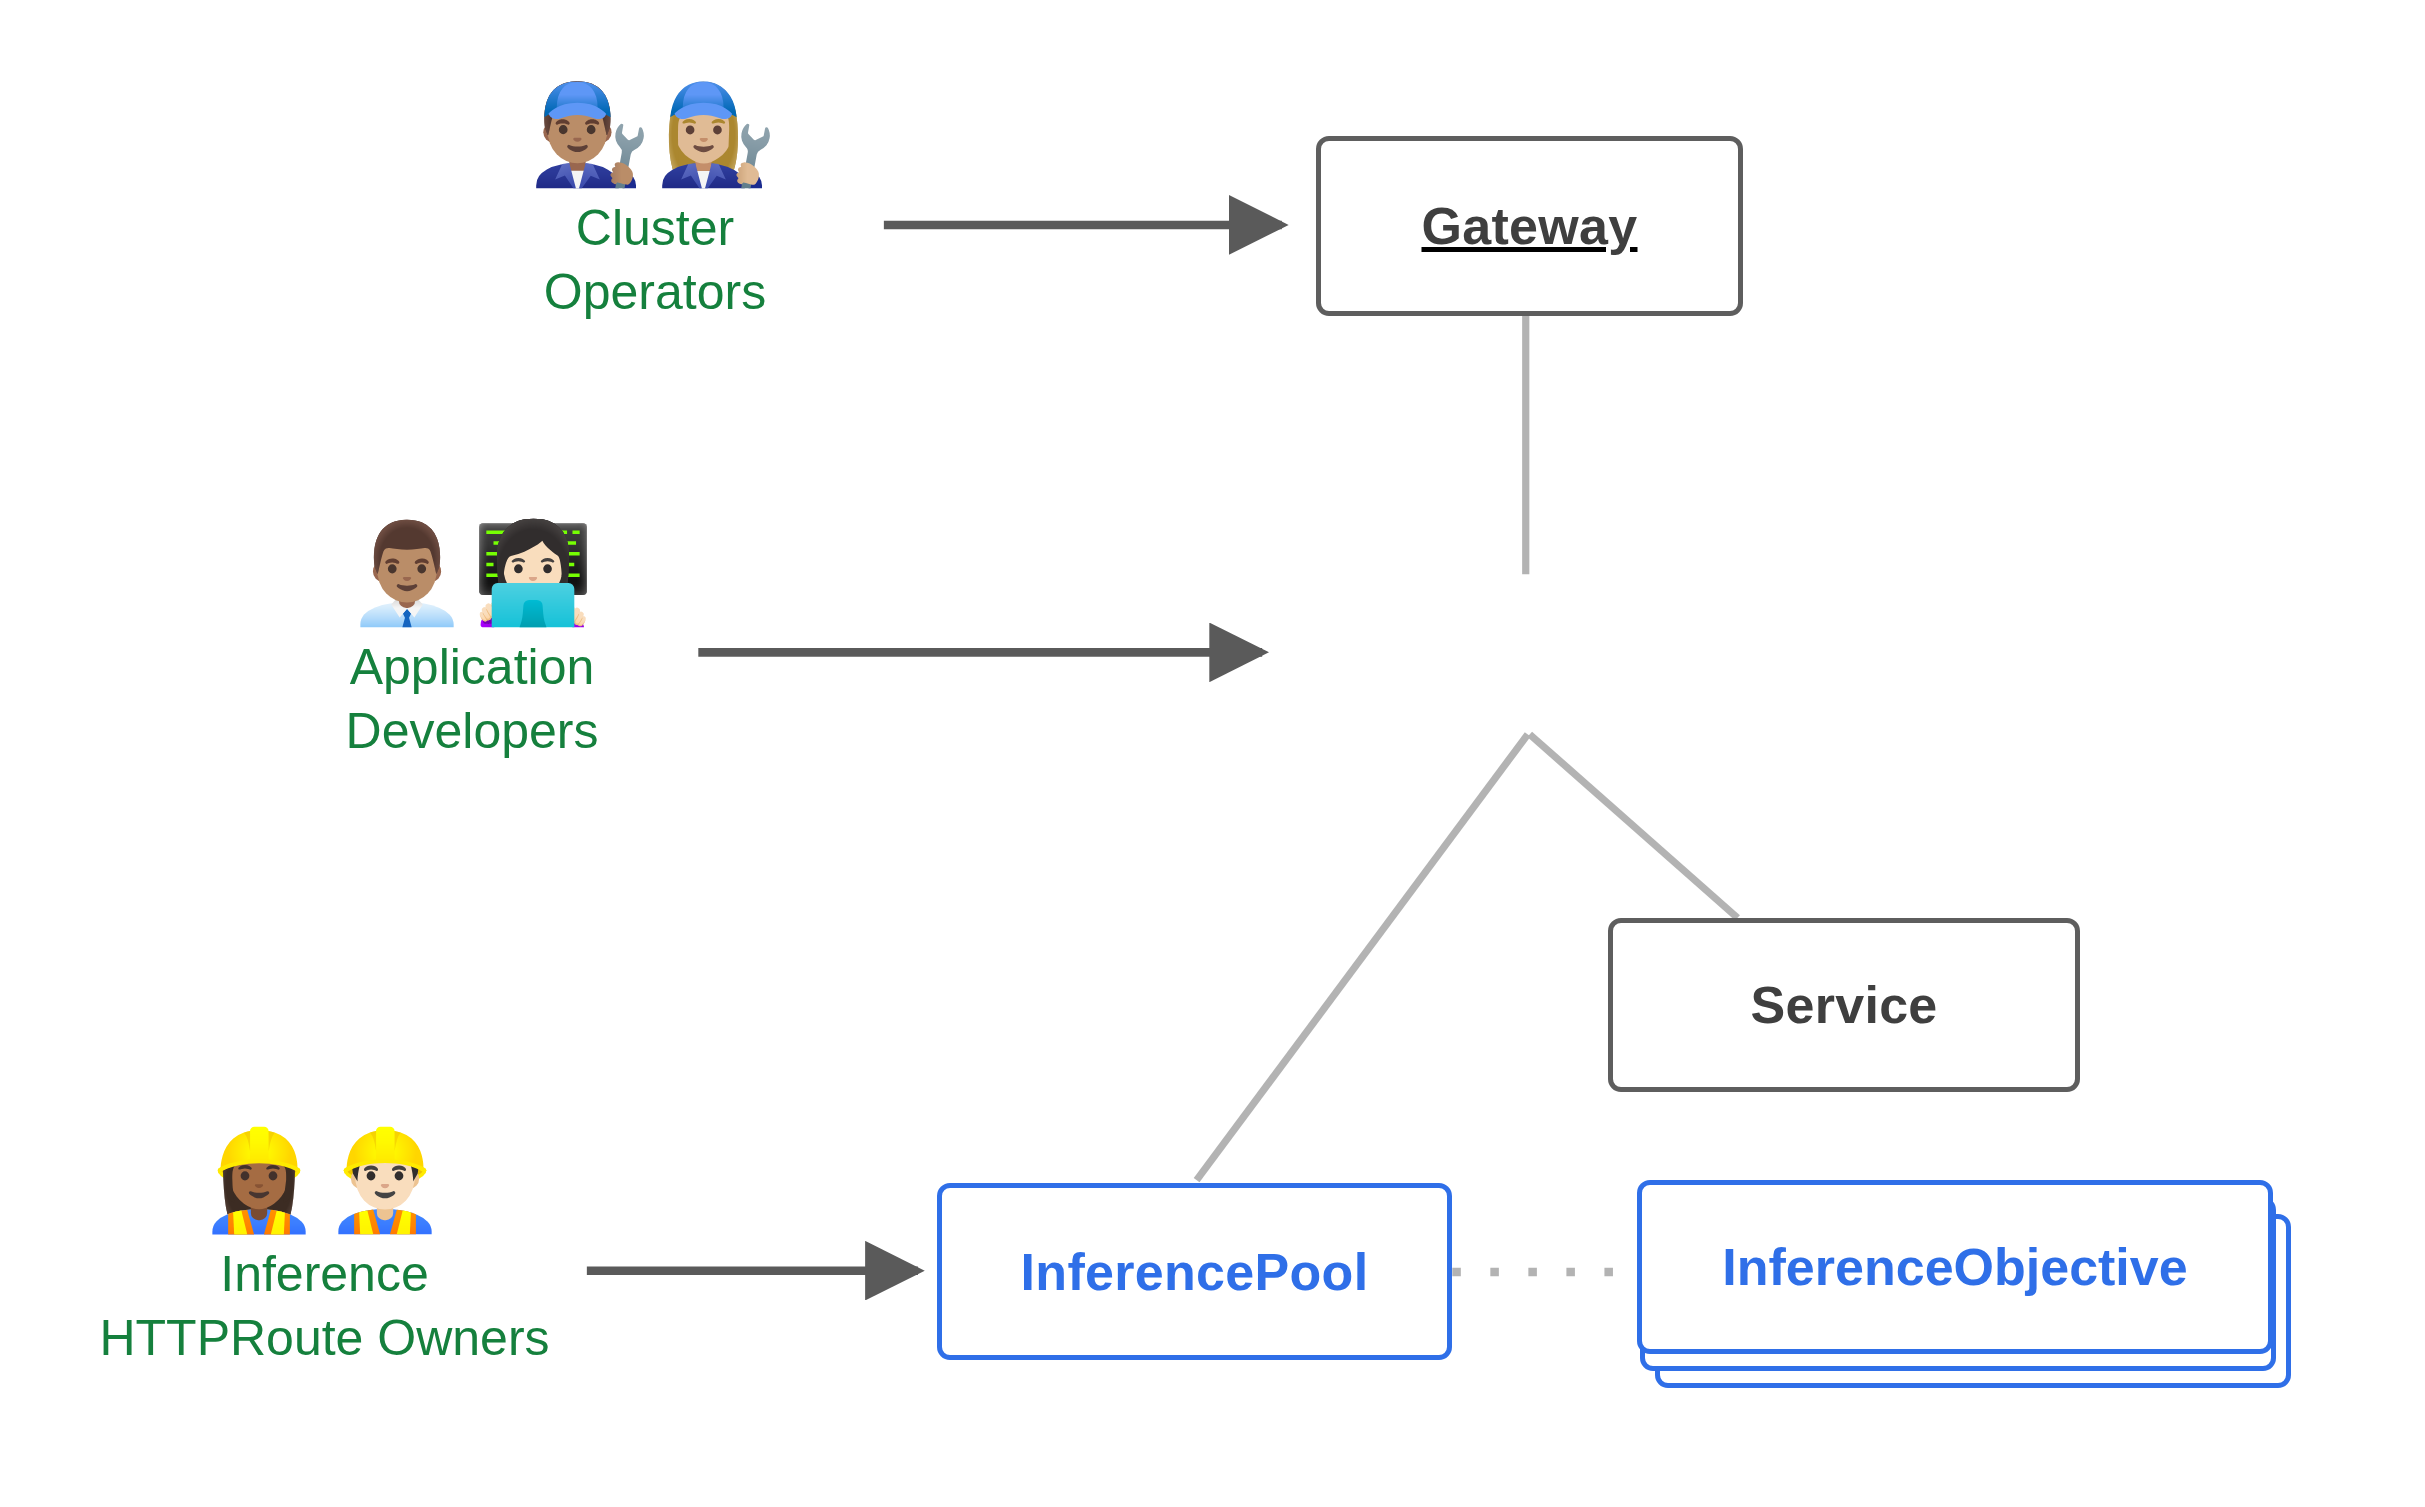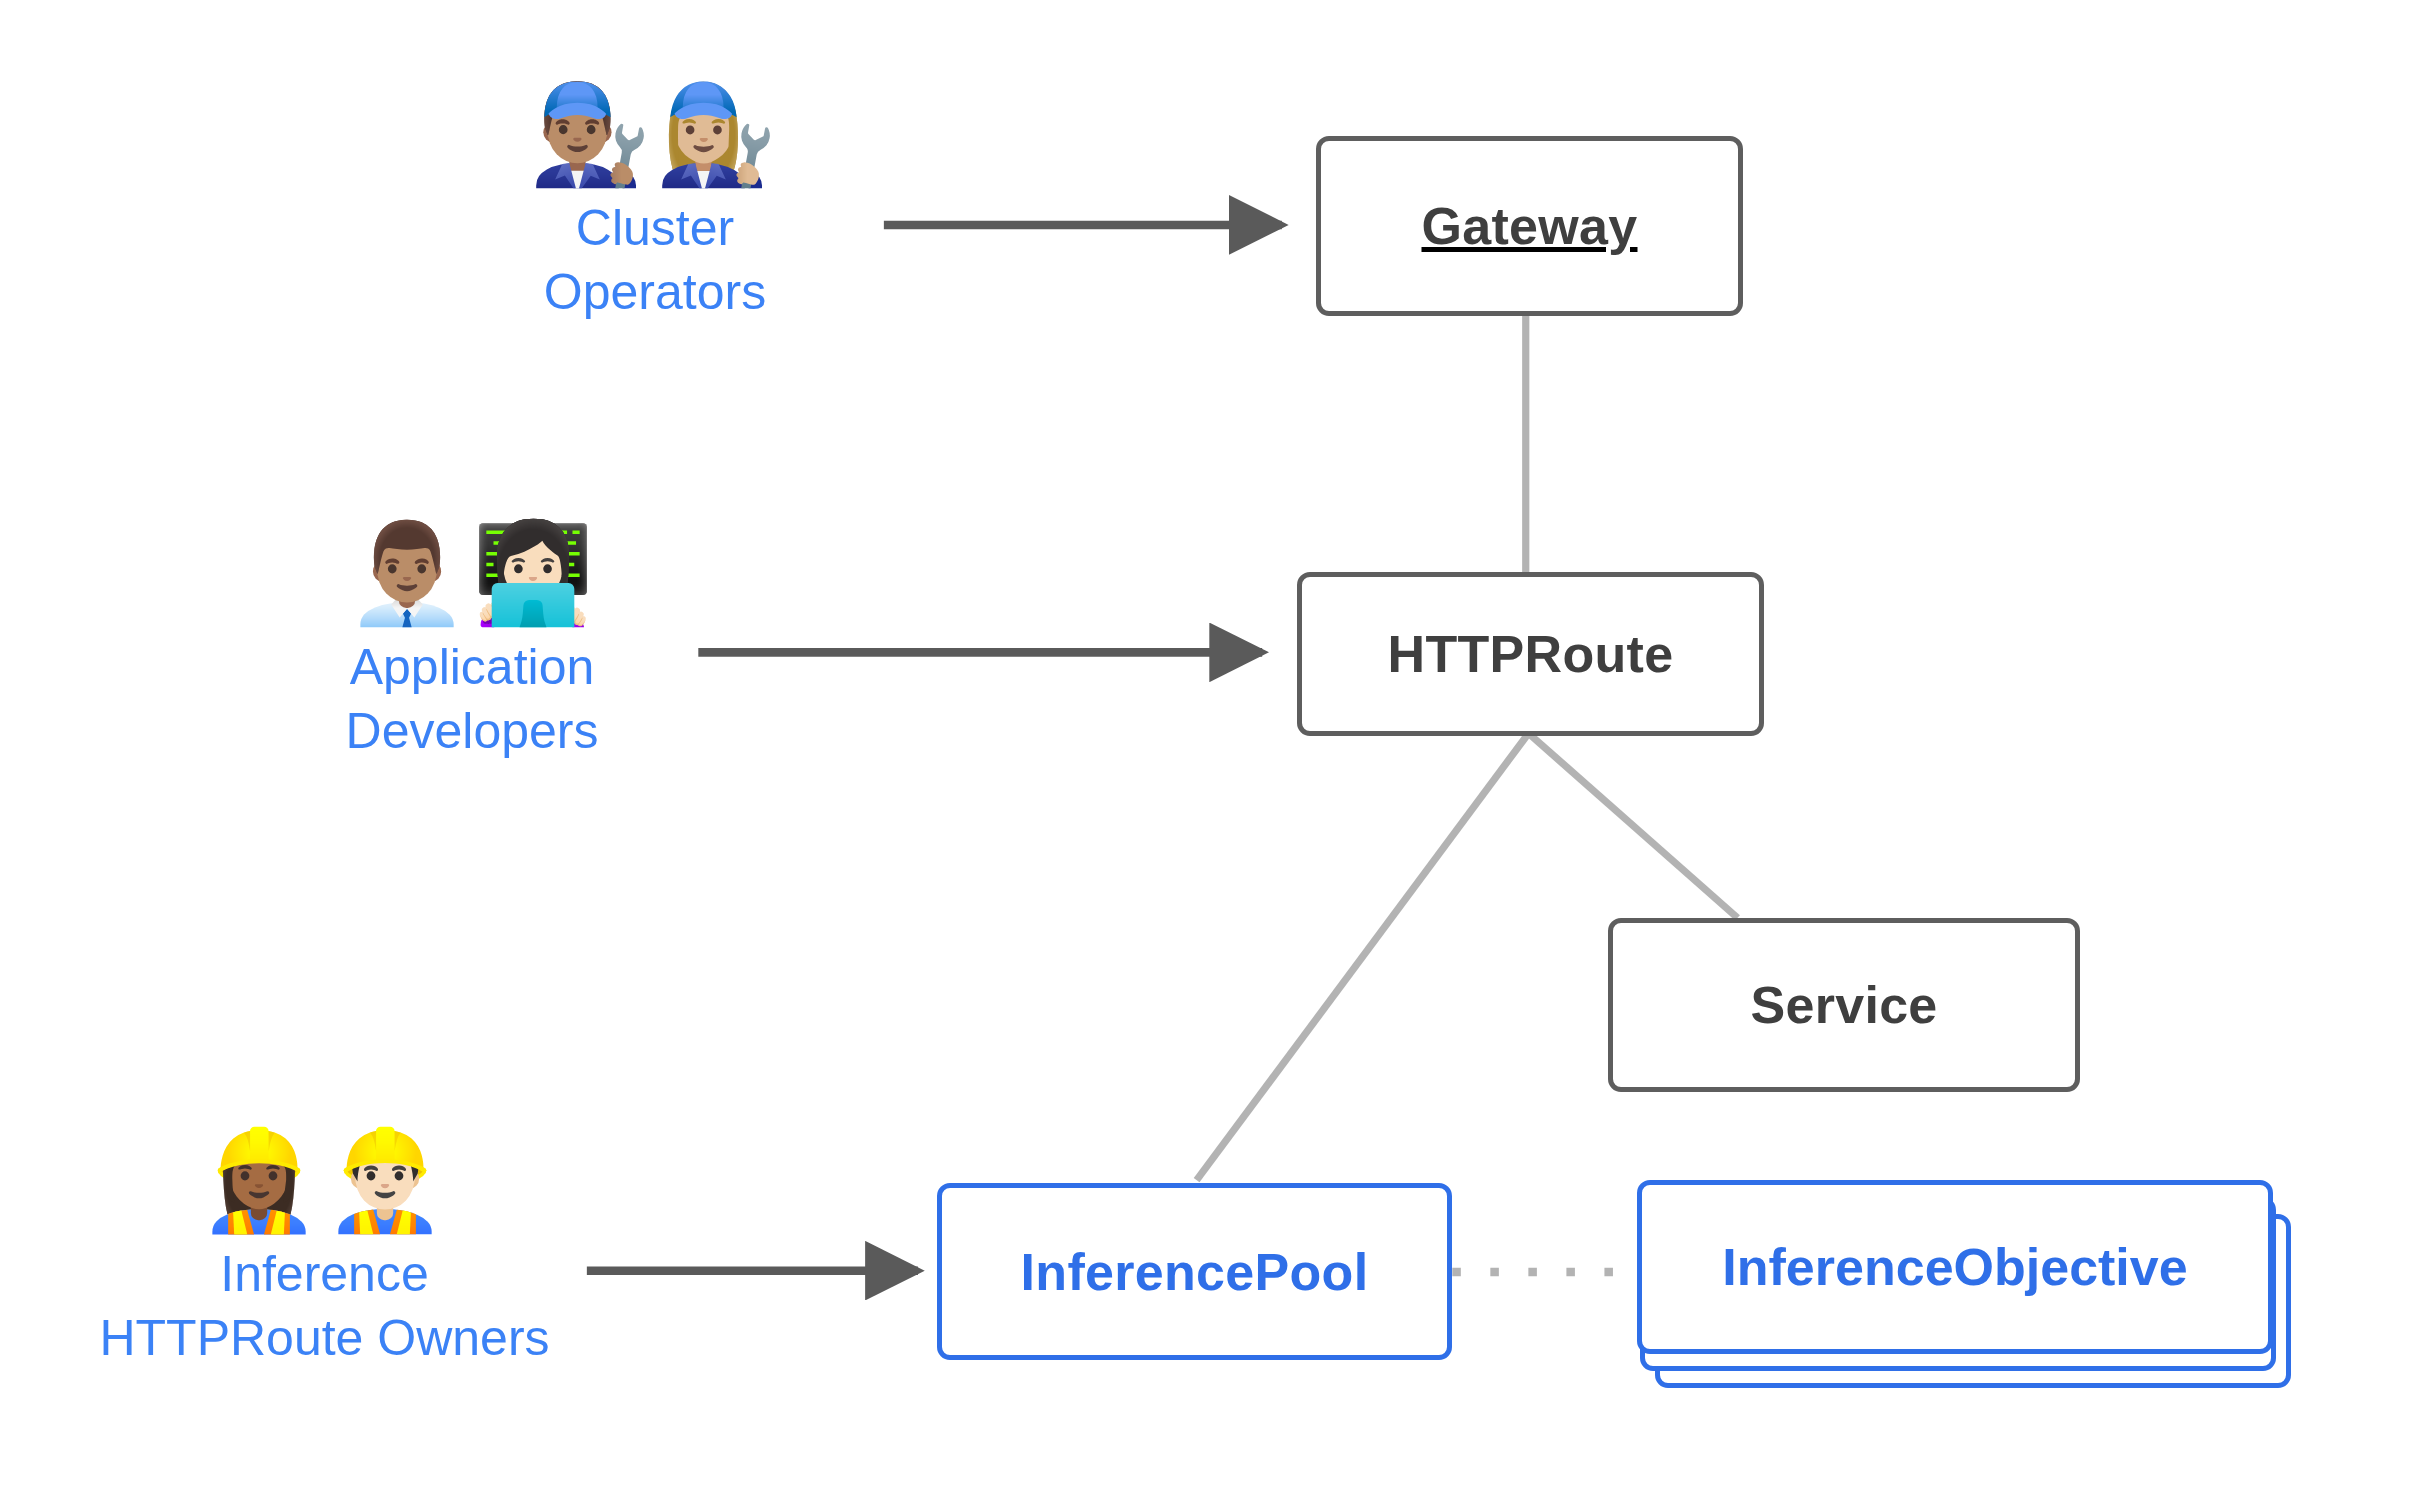--- a/index.html
+++ b/index.html
@@ -38,21 +38,21 @@
   .persona-emojis {
     font-family: "DejaVu Sans", sans-serif;
     font-size: 98px;
     line-height: 1.0;
     letter-spacing: 3.9px;
     white-space: nowrap;
     user-select: none;
   }
   .persona-label {
     margin-top: 13px;
-    color: #3b82f6;
+    color: #15803d;
     font-size: 50px;
     font-weight: 400;
     line-height: 1.28;
     white-space: pre-line;
   }
 
   
   .node {
     position: absolute;
     box-sizing: border-box;
@@ -153,23 +153,20 @@
   <div class="persona" style="left:95px; top:1131px; width:459px;">
     <div class="persona-emojis">👷🏾‍♀️👷🏻‍♂️</div>
     <div class="persona-label">Inference
 HTTPRoute Owners</div>
   </div>
 
   <div class="node gray" style="left:1316px; top:136px; width:427px; height:180px;text-decoration:underline;">
     <span class="node-label">Gateway</span>
   </div>
 
-  <div class="node gray" style="left:1297px; top:572px; width:467px; height:164px;">
-    <span class="node-label">HTTPRoute</span>
-  </div>
 
   <div class="node gray" style="left:1608px; top:918px; width:472px; height:174px;">
     <span class="node-label">Service</span>
   </div>
 
   <div class="node blue" style="left:937px; top:1183px; width:515px; height:177px;">
     <span class="node-label">InferencePool</span>
   </div>
 
   <div class="stack" style="left:1625px; top:1180px; width:669px; height:216px;">

